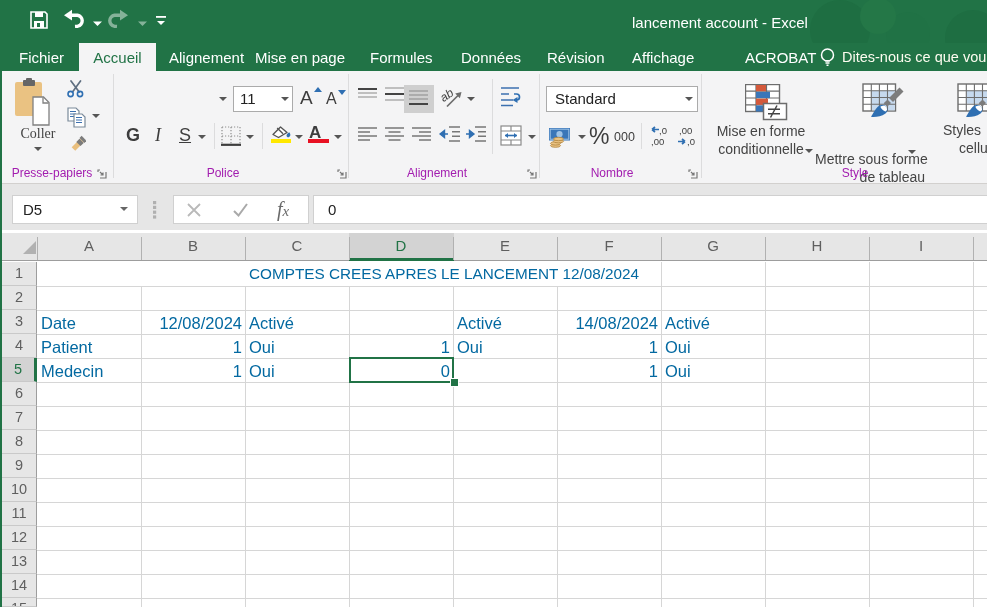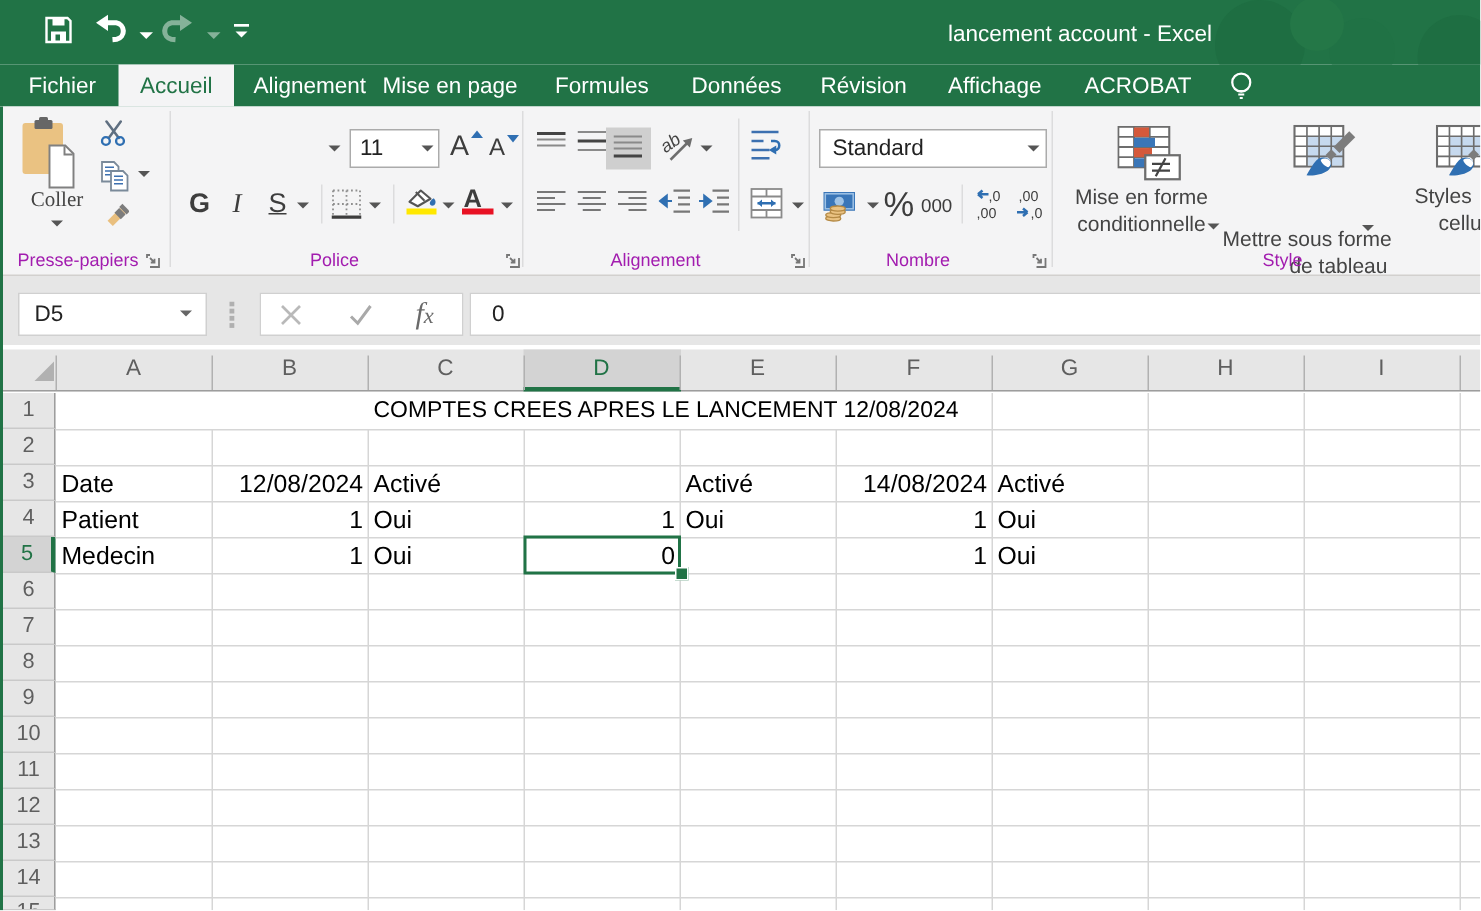--- a/index.html
+++ b/index.html
@@ -8,21 +8,21 @@
 .tab{position:absolute;top:0;height:28px;line-height:29px;color:#fff;font-size:15px;}
 #ribbon{left:0;top:71px;width:987px;height:113px;background:#f4f4f5;border-bottom:1px solid #d2d0ce;box-sizing:border-box;}
 .glabel{position:absolute;top:95px;font-size:12px;color:#a21caf;text-align:center;line-height:14px;}
 .gsep{position:absolute;top:3px;height:104px;width:1px;background:#dcdcdd;}
 .combo{position:absolute;background:#fff;border:1px solid #ababab;box-sizing:border-box;height:26px;font-size:15px;color:#222;line-height:24px;}
 .carr{position:absolute;width:0;height:0;border-left:4px solid transparent;border-right:4px solid transparent;border-top:4px solid #555;}
 .btxt{position:absolute;font-size:14px;color:#444;white-space:nowrap;}
 #fbar{left:0;top:184px;width:987px;height:46px;background:#e6e6e6;}
 .wbox{position:absolute;background:#fff;border:1px solid #d0d0d0;box-sizing:border-box;}
 #grid{left:0;top:230px;width:987px;height:377px;background:#fff;}
-.cell{position:absolute;font-size:16.5px;color:#000000;line-height:24px;height:24px;white-space:nowrap;padding-top:1px;}
+.cell{position:absolute;font-size:16.5px;color:#0369a1;line-height:24px;height:24px;white-space:nowrap;padding-top:1px;}
 .hdrtxt{position:absolute;color:#5f5f5f;font-size:15px;text-align:center;}
 .rh{position:absolute;left:2px;width:35px;height:24px;background:#e6e6e6;border-right:1px solid #9d9d9d;border-bottom:1px solid #c9c9c9;box-sizing:border-box;text-align:center;font-size:14.5px;color:#5f5f5f;line-height:23px;}
 .rhsel{background:#d3d3d3;border-right:3px solid #217346;color:#217346;}
 #leftedge{left:0;top:71px;width:2px;height:536px;background:#217346;}
 </style></head>
 <body>
 <div id="app">
   <div id="titlebar" class="abs">
     <svg class="abs" style="left:748px;top:0" width="239" height="43">
       <circle cx="92" cy="30" r="30" fill="#1e6e42"></circle>
@@ -54,25 +54,26 @@
   </div>
   <div id="tabbar" class="abs">
     <div class="tab" style="left:19px;">Fichier</div>
     <div class="tab" style="left:79px;width:77px;background:#f4f4f5;color:#217346;text-align:center;">Accueil</div>
     <div class="tab" style="left:169px;">Alignement</div>
     <div class="tab" style="left:255px;">Mise en page</div>
     <div class="tab" style="left:370px;">Formules</div>
     <div class="tab" style="left:461px;">Données</div>
     <div class="tab" style="left:547px;">Révision</div>
     <div class="tab" style="left:632px;">Affichage</div>
-    <div class="tab" style="left:723px;text-align:center;">ACROBAT</div>
+    <div class="tab" style="left:745px;text-align:center;">ACROBAT</div>
     <svg class="abs" style="left:819px;top:4px" width="17" height="21" viewBox="0 0 17 21">
       <circle cx="8.5" cy="8" r="6" fill="none" stroke="#fff" stroke-width="1.5"></circle>
       <path d="M6 13.7 h5 M6.5 16 h4 M7.5 18.3 h2" stroke="#fff" stroke-width="1.4" fill="none"></path>
     </svg>
+    <div class="tab" style="left:842px;color:#fdfcf0;font-size:14.5px;">Dites-nous ce que vou</div>
   </div>
   <div id="ribbon" class="abs">
 
     <svg class="abs" style="left:14px;top:7px" width="40" height="50" viewBox="0 0 40 50">
       <rect x="1" y="4" width="27" height="34" rx="2" fill="#eac282"></rect>
       <rect x="9" y="2" width="12" height="6" rx="1" fill="#666"></rect>
       <rect x="12" y="0" width="6" height="4" rx="1" fill="#666"></rect>
       <path d="M19 19 h10.5 l5.5 5.5 v22.5 h-16 z" fill="#fff" stroke="#808080" stroke-width="1.3"></path>
       <path d="M29 19.5 v5.5 h5.5" fill="none" stroke="#808080" stroke-width="1.3"></path>
     </svg>

